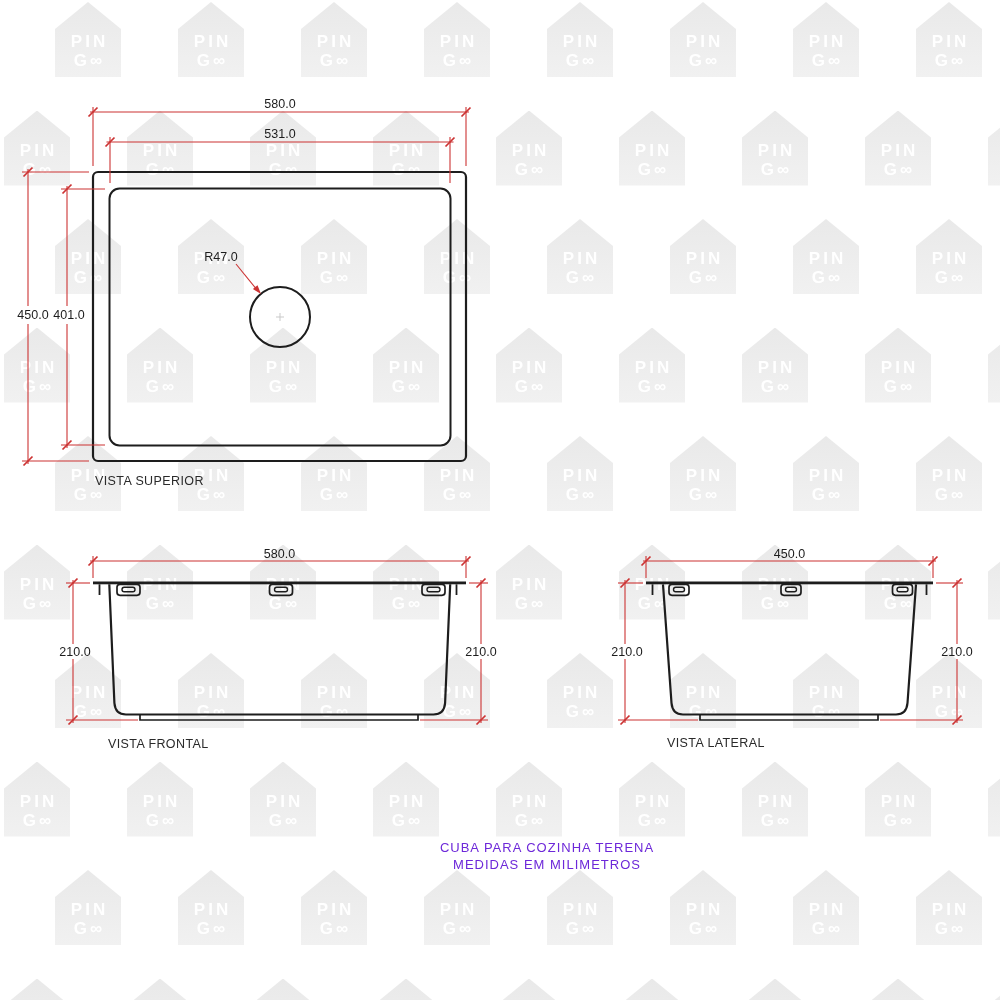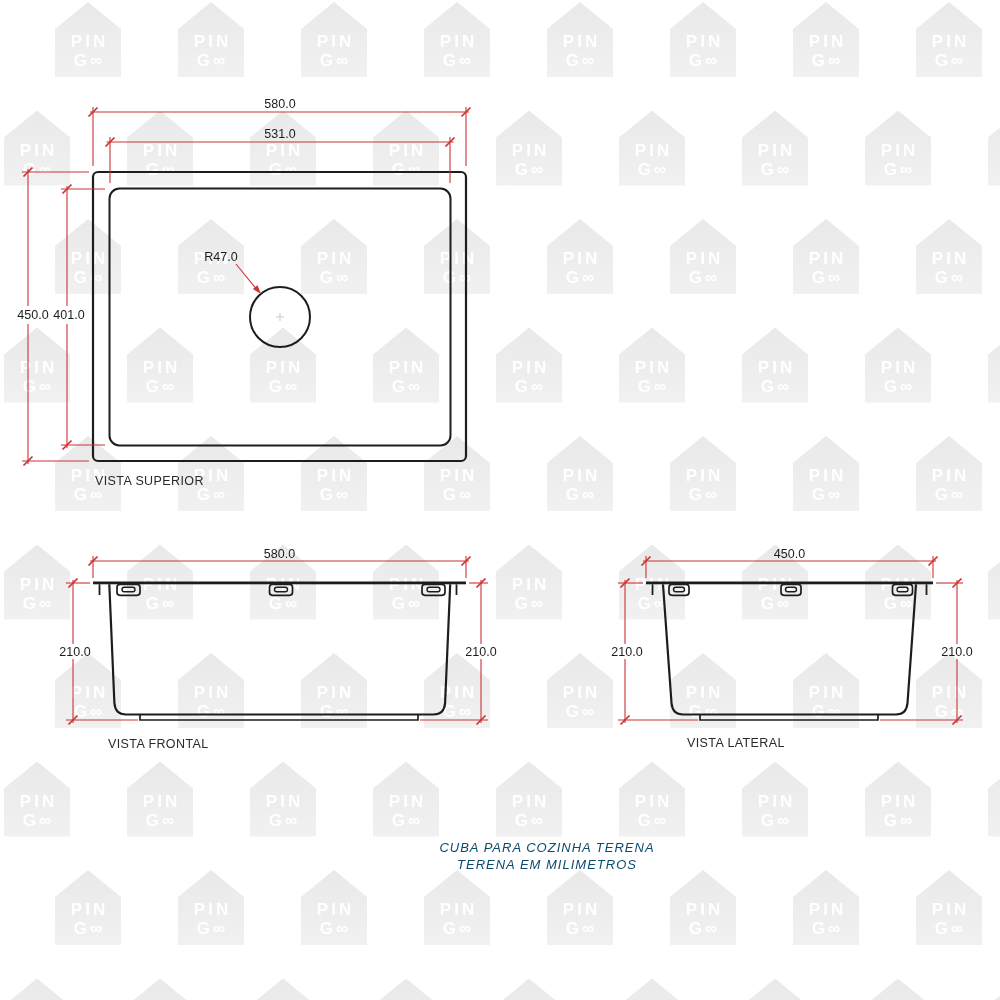--- a/index.html
+++ b/index.html
@@ -15,21 +15,21 @@
   .house span{color:#ffffff;font-weight:bold;font-size:17px;line-height:19px;
               letter-spacing:3px;text-indent:3px;}
   .bigwm{position:absolute;left:176px;top:443px;z-index:2;white-space:nowrap;
          font-size:78px;font-weight:bold;letter-spacing:13px;line-height:78px;
          color:rgba(160,160,160,0.42);}
   
   .draw{position:absolute;left:0;top:0;z-index:3;}
   svg text{font-family:"Liberation Sans",sans-serif;font-size:12.5px;fill:#1d1d1d;}
   .label{position:absolute;z-index:4;font-size:12.5px;color:#2a2a2a;letter-spacing:0.4px;}
   .caption{position:absolute;left:297px;width:500px;text-align:center;z-index:4;
-           font-size:13px;color:#0c4a6e;letter-spacing:1px;font-style:italic;}
+           font-size:13px;color:#6d28d9;letter-spacing:1px;}
 </style>
 </head>
 <body>
 
 <div class="canvas">
 
   <div class="wm-layer" id="wm-layer">
       <div class="house" style="left: 55px; top: 2px;">
         <span>PIN</span>
         <span>G∞</span>
@@ -464,18 +464,18 @@
     </g>
     <g text-anchor="middle">
       <text x="789.5" y="557.5">450.0</text>
       <text x="627" y="655.5">210.0</text>
       <text x="957" y="655.5">210.0</text>
     </g>
   </svg>
 
   <div class="label" style="left:95px;top:474px;">VISTA SUPERIOR</div>
   <div class="label" style="left:108px;top:737px;">VISTA FRONTAL</div>
-  <div class="label" style="left:667px;top:736px;margin-left:20px;">VISTA LATERAL</div>
+  <div class="label" style="left:667px;top:736px;">VISTA LATERAL</div>
 
   <div class="caption" style="top:840px;">CUBA PARA COZINHA TERENA</div>
-  <div class="caption" style="top:857px;">TERENA EM MILIMETROS</div>
+  <div class="caption" style="top:857px;">MEDIDAS EM MILIMETROS</div>
 
 </div>
 
 </body></html>

